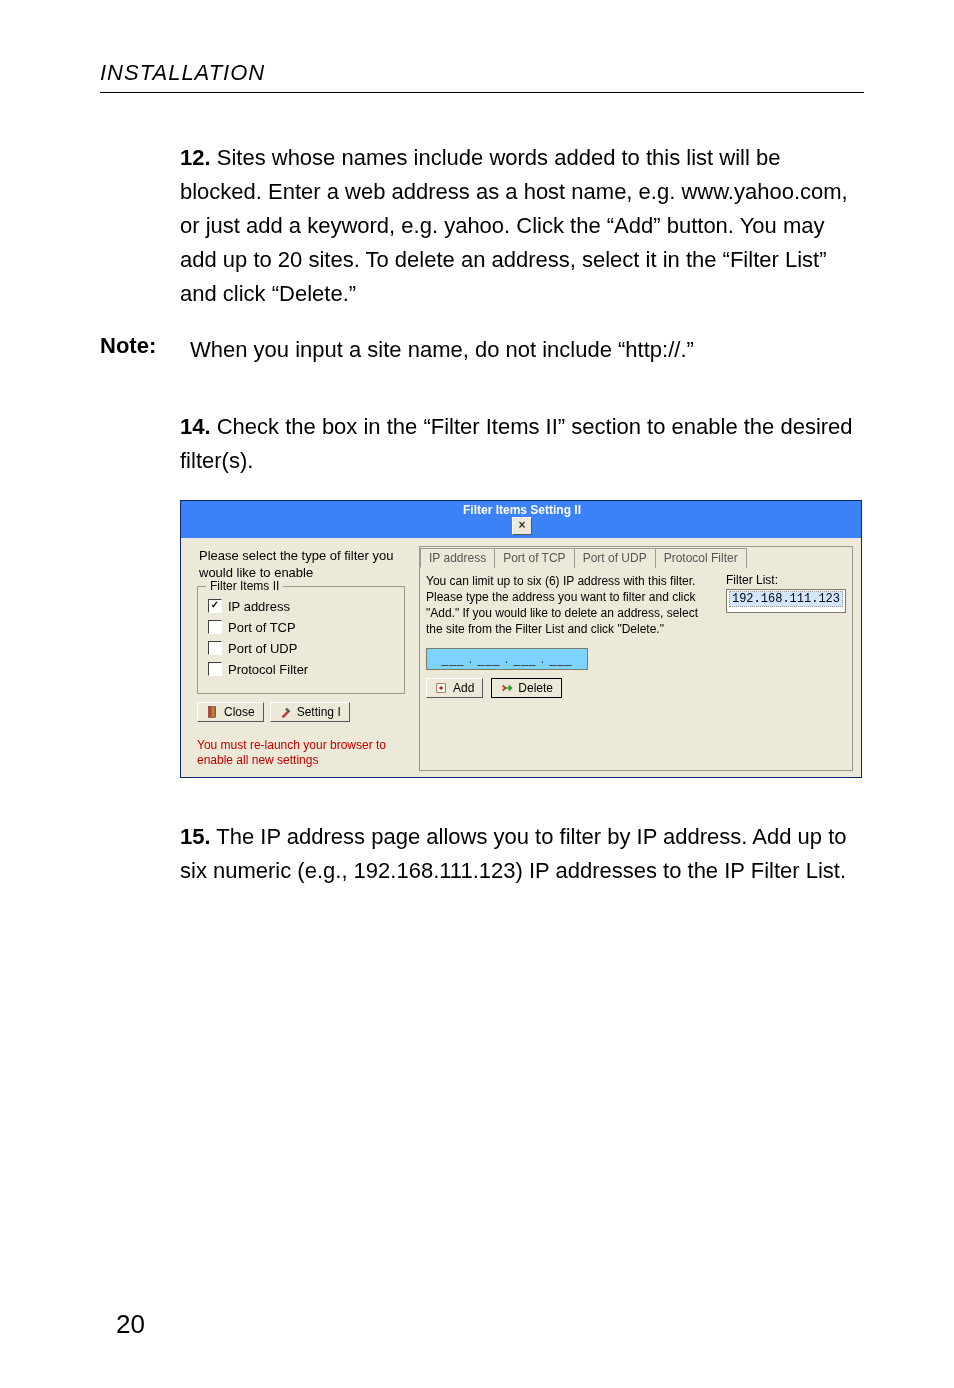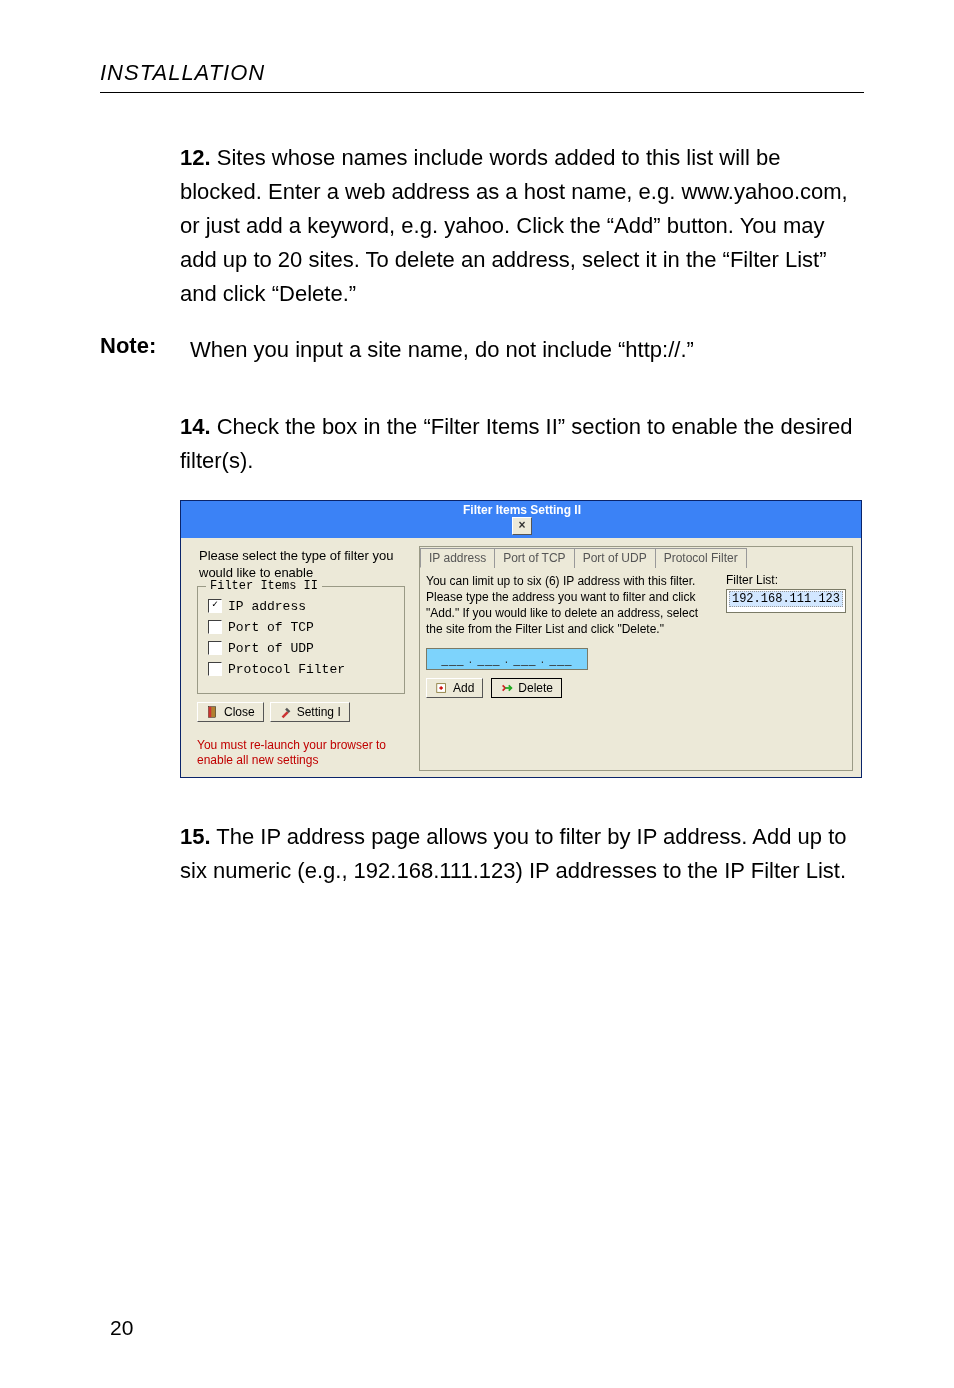--- a/index.html
+++ b/index.html
@@ -98,21 +98,20 @@
   }
   .intro-text {
     margin: 2px 0 4px 10px;
     line-height: 1.3;
   }
   .groupbox {
     border: 1px solid #9a9a86;
     margin: 2px 4px 8px 8px;
     padding: 6px 10px 10px 10px;
     position: relative;
-    font-family: Liberation Mono, monospace;
   }
   .gb-title {
     position: absolute;
     top: -8px;
     left: 8px;
     background: #ece9d8;
     padding: 0 4px;
     font-size: 12px;
   }
   .cb-row {
@@ -231,22 +230,22 @@
     color: #333;
   }
   .rb-btnrow {
     display: flex;
     gap: 8px;
   }
 
   .page-num {
     position: absolute;
     bottom: 48px;
-    left: 110px;
-    font-size: 21px;
+    left: 116px;
+    font-size: 26px;
     margin-top: 25px;
   }
 
   svg.micon { width: 14px; height: 14px; flex: none; }
 </style>
 </head>
 <body>
 
 <div class="page">
   <div class="header">INSTALLATION</div>

